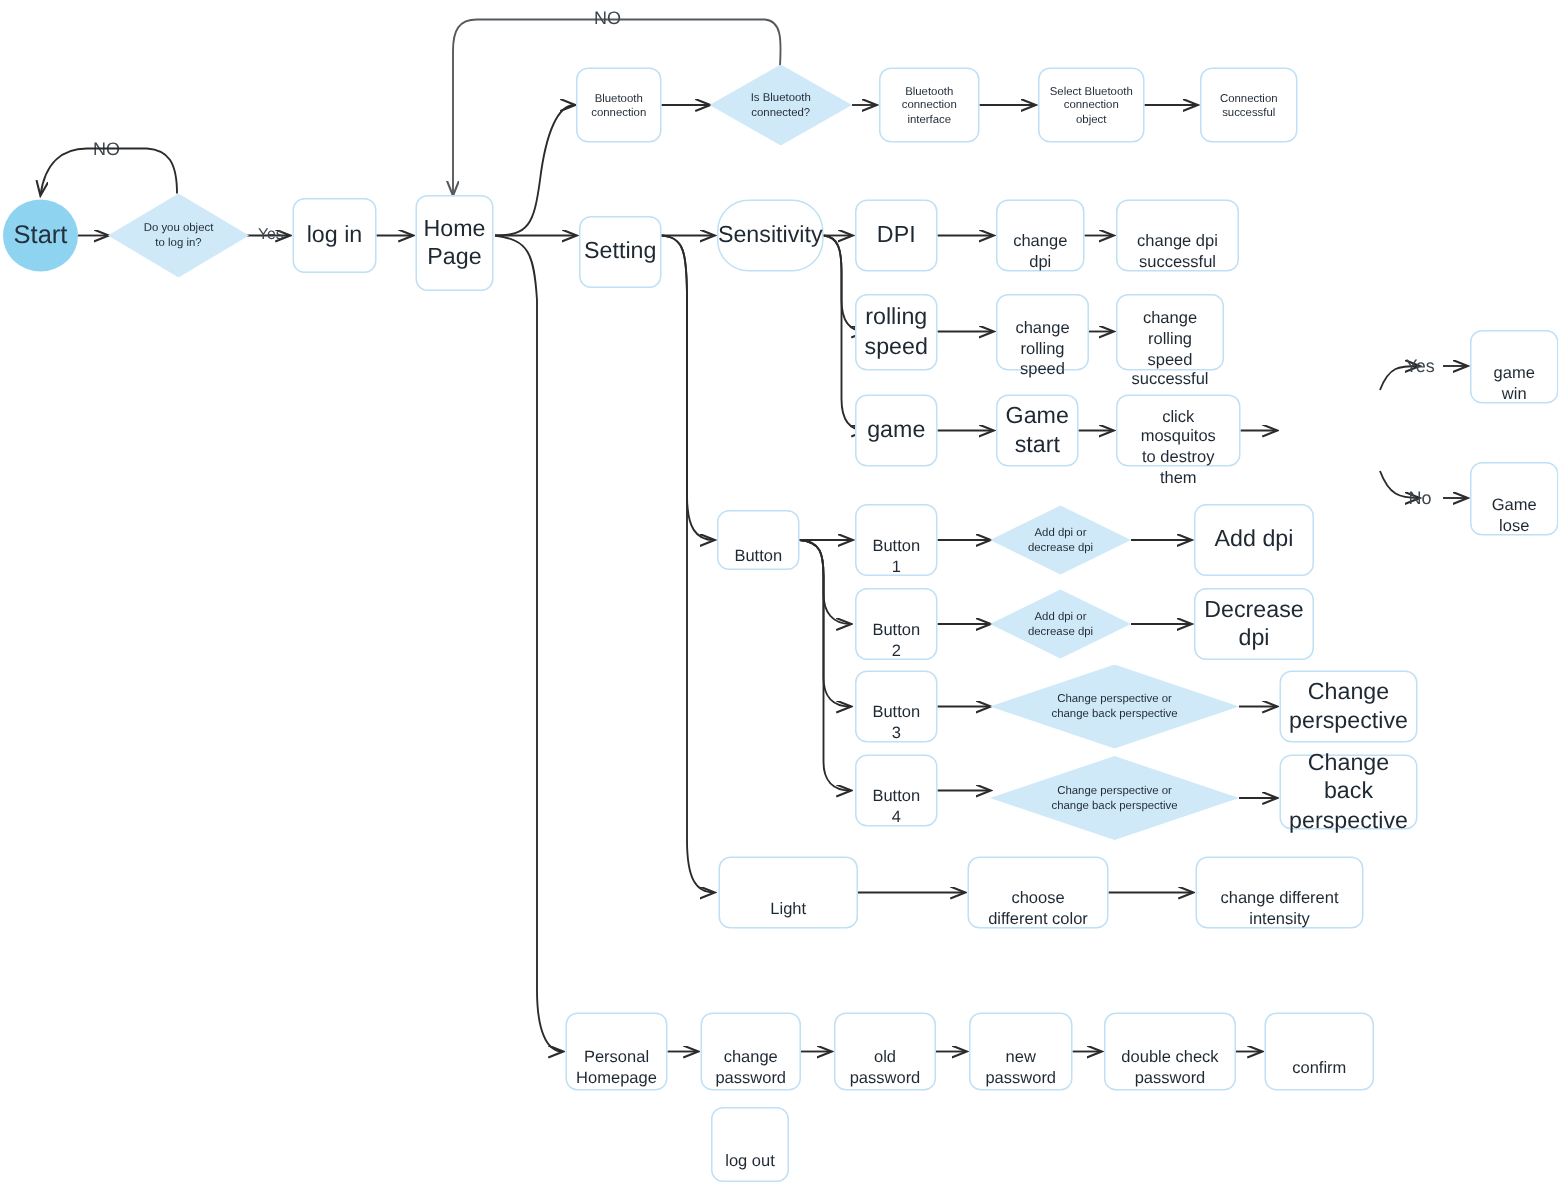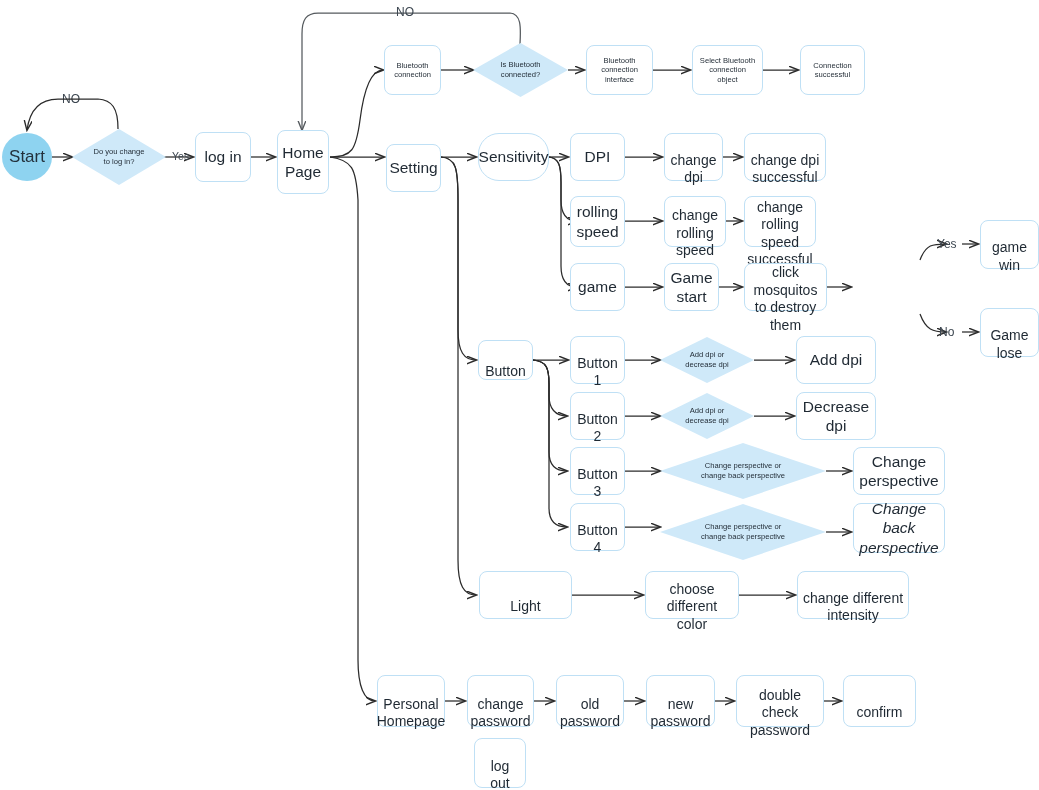--- a/index.html
+++ b/index.html
@@ -5,21 +5,21 @@
 <style>
   html,body{margin:0;padding:0;background:#ffffff;}
   body{font-family:"Liberation Sans","DejaVu Sans",sans-serif;}
   #canvas{position:relative;width:1039px;height:790px;background:#fff;overflow:hidden;}
   svg#wires{position:absolute;left:0;top:0;width:1039px;height:790px;pointer-events:none;}
   .node{position:absolute;box-sizing:border-box;display:flex;align-items:center;justify-content:center;text-align:center;color:#1f2933;}
   .rect{background:#ffffff;border:1px solid #bfe0f5;border-radius:8px;}
   .start{background:#8ed3f0;border-radius:50%;border:none;color:#23313c;font-size:17px;}
   .lbl{line-height:1.25;padding:2px 4px;white-space:pre-line;}
   .f16{font-size:15.5px;}
-  .f13{font-size:14px;margin-top:24px;}
+  .f13{font-size:11px;margin-top:24px;}
   .f9{font-size:7.6px;}
   .diamond{position:absolute;display:flex;align-items:center;justify-content:center;text-align:center;color:#1f2933;}
   .diamond .dshape{position:absolute;left:0;top:0;width:100%;height:100%;background:#cfe9f9;
      clip-path:polygon(50% 0%,100% 50%,50% 100%,0% 50%);}
   .diamond .dtext{position:relative;z-index:2;line-height:1.3;white-space:pre-line;}
   .edgelabel{position:absolute;font-size:12px;color:#3c4650;background:transparent;}
   .edgelabel.small{font-size:10.5px;}
 </style>
 </head>
 <body>
@@ -127,21 +127,21 @@
       <path d="M520,44 C521,26 521,14 510,13 L318,13 C306,13 302,20 302,34 L302,130"></path>
     </g>
   </svg>
 
   <div class="node start" style="left:2px;top:133px;width:50px;height:48px;">
     <span class="lbl">Start</span>
   </div>
 
   <div class="diamond" style="left:72px;top:129px;width:94px;height:56px;">
     <span class="dshape"></span>
-    <span class="dtext f9">Do you change
+    <span class="dtext f9">Do you object
 to log in?</span>
   </div>
   <div class="edgelabel small" style="left:172px;top:150px;">Yes</div>
 
   <div class="node rect" style="left:195px;top:132px;width:56px;height:50px;">
     <span class="lbl f16">log in</span>
   </div>
 
   <div class="node rect" style="left:277px;top:130px;width:52px;height:64px;">
     <span class="lbl f16">Home
@@ -274,21 +274,21 @@
     <span class="lbl f16">Add dpi</span>
   </div>
   <div class="node rect" style="left:796px;top:392px;width:80px;height:48px;">
     <span class="lbl f16">Decrease
 dpi</span>
   </div>
   <div class="node rect" style="left:853px;top:447px;width:92px;height:48px;">
     <span class="lbl f16">Change
 perspective</span>
   </div>
-  <div class="node rect" style="left:853px;top:503px;width:92px;height:50px;font-style:italic;">
+  <div class="node rect" style="left:853px;top:503px;width:92px;height:50px;">
     <span class="lbl f16">Change back
 perspective</span>
   </div>
 
   <div class="node rect" style="left:479px;top:571px;width:93px;height:48px;">
     <span class="lbl f13">Light</span>
   </div>
   <div class="node rect" style="left:645px;top:571px;width:94px;height:48px;">
     <span class="lbl f13">choose
 different color</span>

